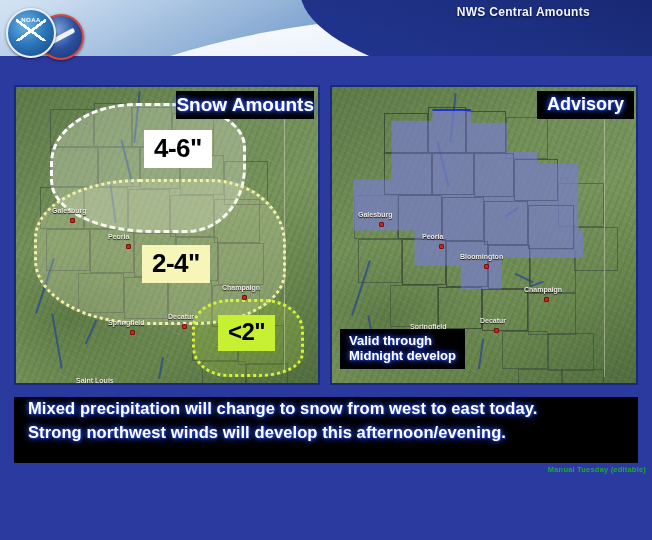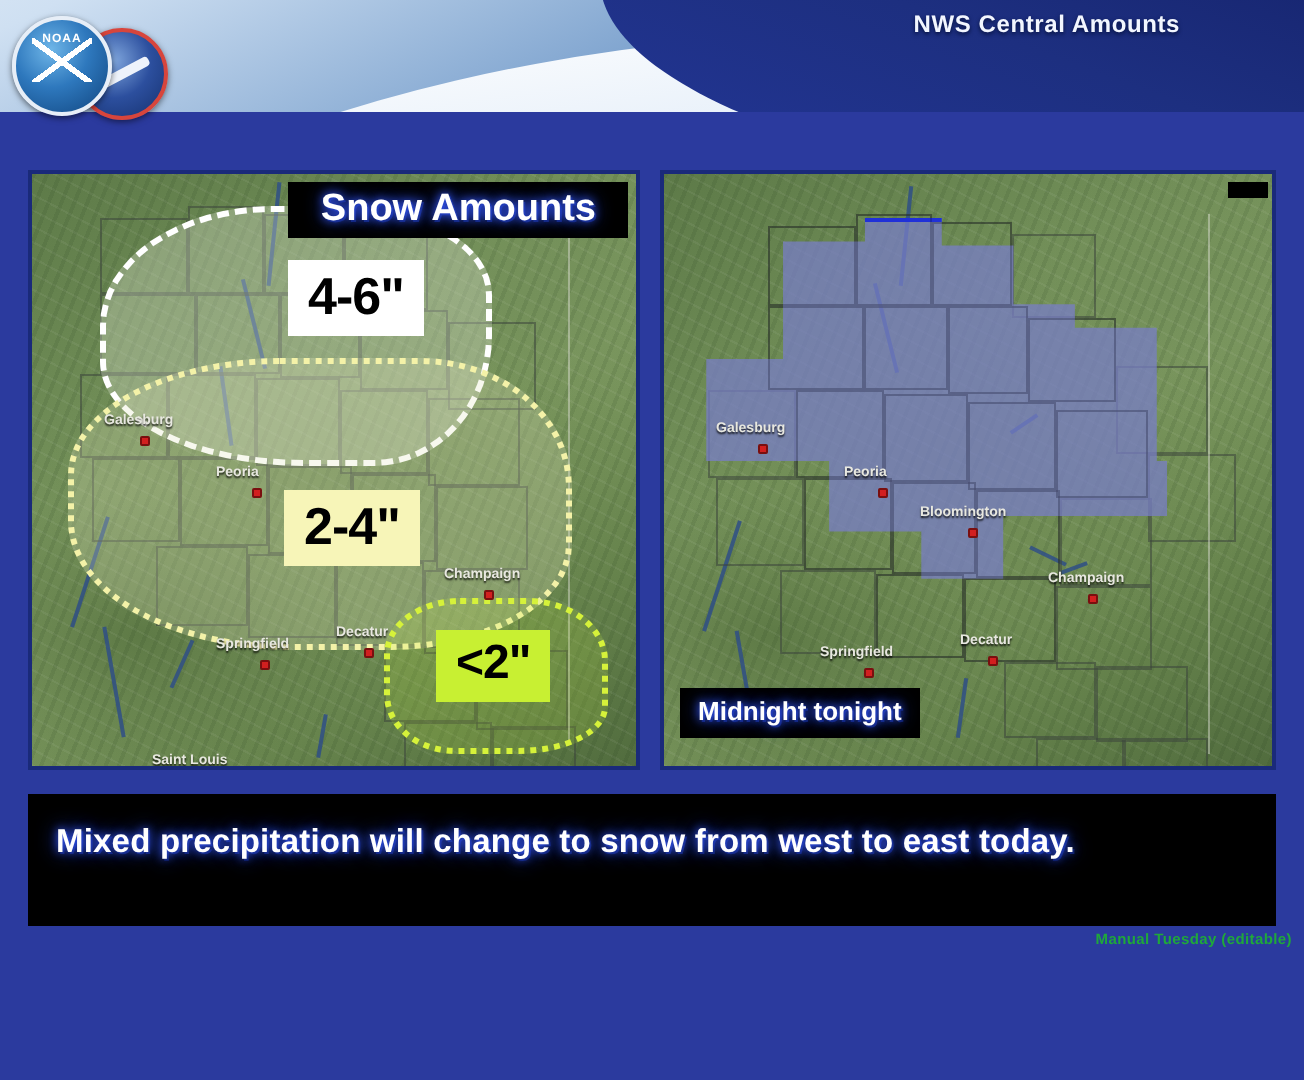--- a/index.html
+++ b/index.html
@@ -178,21 +178,21 @@
   }
 
   
   .title-box {
     position:absolute; background:#000;
     color:#ffffff; font-weight:bold;
     text-shadow:0 0 5px #3a5cff, 0 0 9px #2040d8, 1px 1px 0 #0c1a55;
     line-height:1.12; z-index:9;
   }
   .title-snow {
-    right:4px; top:4px; padding:3px 16px 4px; font-size:19px;
+    right:4px; top:4px; padding:3px 0 4px; font-size:19px;
   }
   .title-adv {
     right:2px; top:4px; padding:3px 10px 5px; font-size:18px; text-align:center;
   }
   .valid-box {
     left:8px; bottom:14px; padding:4px 9px 5px; font-size:13px; line-height:1.2;
   }
 
   
   .amt {
@@ -207,21 +207,21 @@
   
   .msg-banner {
     position:absolute; left:14px; top:397px; width:624px; height:66px;
     background:#000000;
   }
   .msg-line {
     color:#ffffff; font-weight:bold; font-size:16.5px;
     text-shadow:0 0 5px #3a5cff, 0 0 10px #2040d8, 1px 1px 0 #0c1a55;
     padding-left:14px; letter-spacing:.1px;
   }
-  .msg-line.l1 { padding-top:15px; }
+  .msg-line.l1 { padding-top:2px; }
   .msg-line.l2 { padding-top:5px; }
 
   .manual-note {
     position:absolute; right:6px; top:465px;
     font-size:7.5px; color:#1fa83a; font-weight:bold;
     letter-spacing:.2px;
   }
 
   
   .last-updated {
@@ -447,28 +447,31 @@
     <div class="city-dot" style="left:152px;top:177px;"></div>
     <div class="city-name" style="left:192px;top:199px;">Champaign</div>
     <div class="city-dot" style="left:212px;top:210px;"></div>
     <div class="city-name" style="left:78px;top:236px;">Springfield</div>
     <div class="city-dot" style="left:100px;top:247px;"></div>
     <div class="city-name" style="left:148px;top:230px;">Decatur</div>
     <div class="city-dot" style="left:162px;top:241px;"></div>
     <div class="city-name" style="left:178px;top:297px;">Effingham</div>
 
     <div class="title-box title-adv">
+      <div>Advisory</div>
     </div>
 
     <div class="title-box valid-box">
-      <div>Midnight tonight</div>
+      <div>Valid through</div>
+      <div>Midnight develop</div>
     </div>
   </div>
 
   <div class="msg-banner">
     <div class="msg-line l1">Mixed precipitation will change to snow from west to east today.</div>
+    <div class="msg-line l2">Strong northwest winds will develop this afternoon/evening.</div>
   </div>
 
   <div class="manual-note">Manual Tuesday (editable)</div>
 
 
 
 </div>
 
 </body></html>

